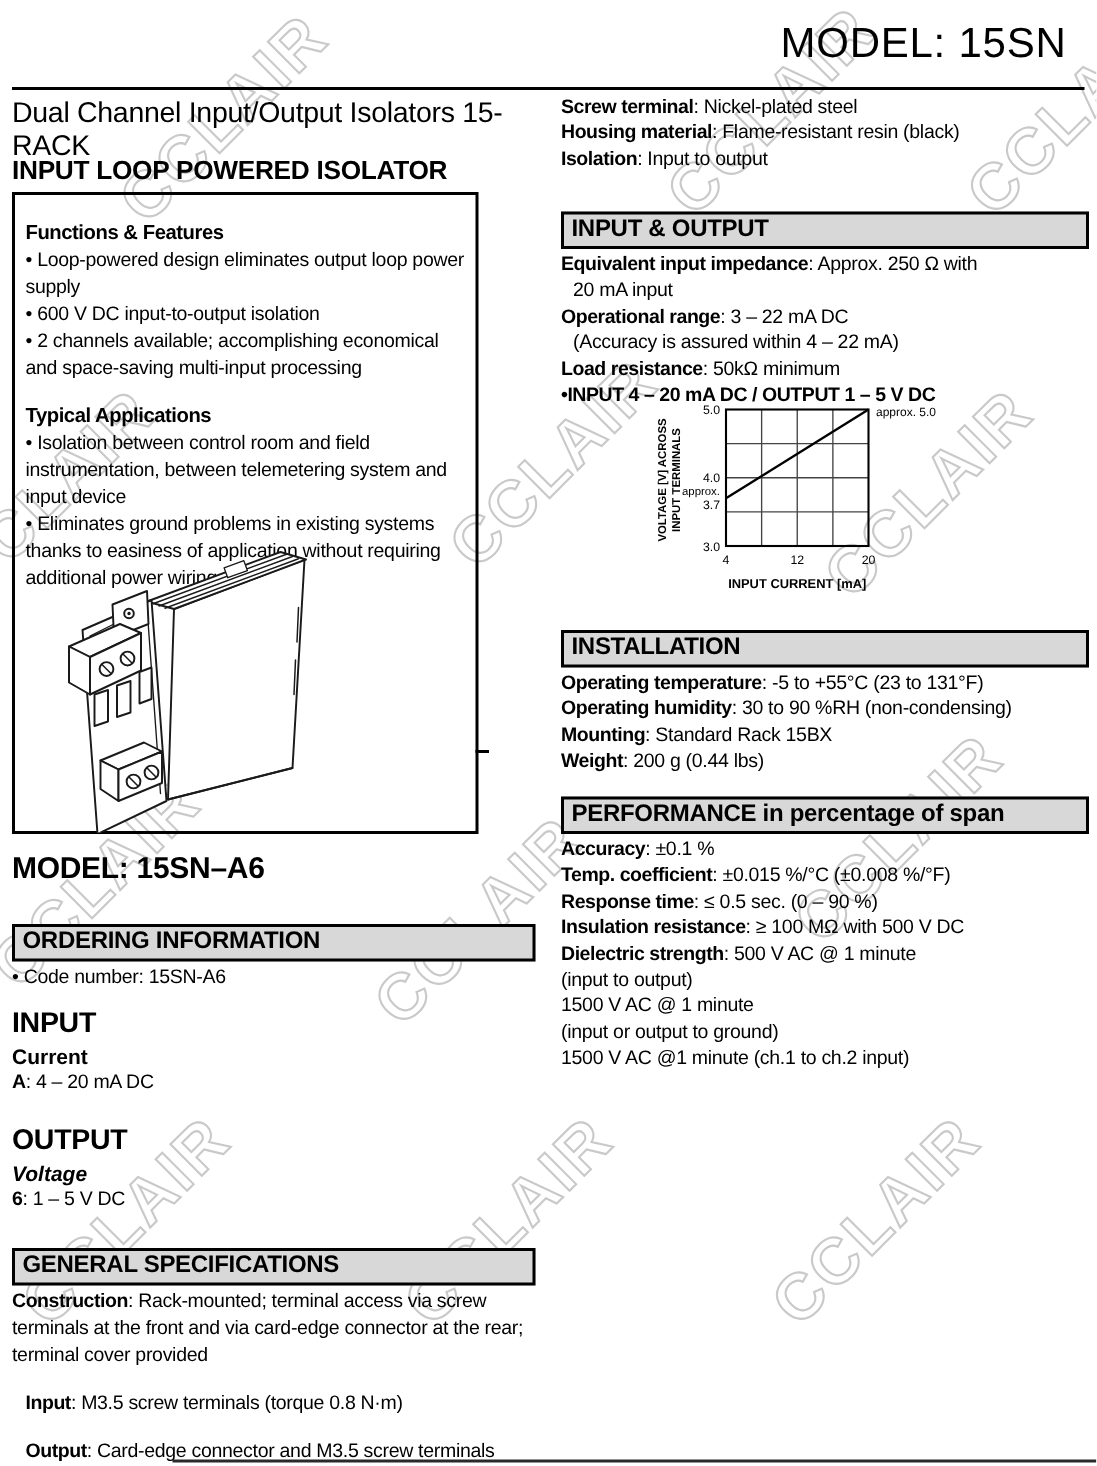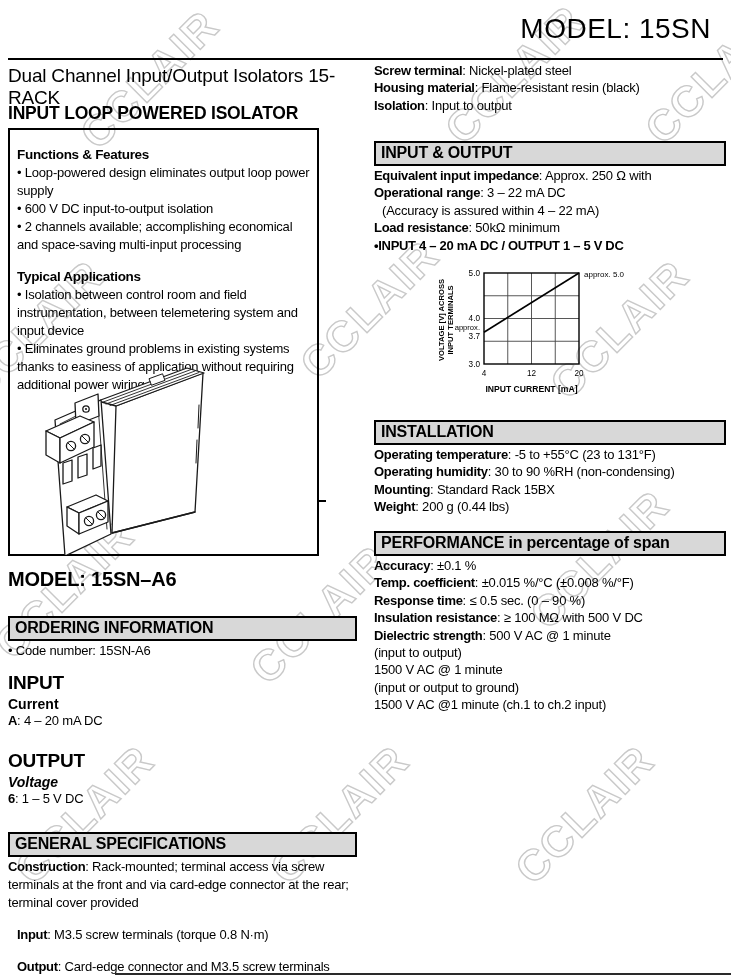--- a/index.html
+++ b/index.html
@@ -182,20 +182,21 @@
 
       <div class="abs" style="top:62px;">
           <div class="spec-row"><b>Screw terminal</b>: Nickel-plated steel</div>
           <div class="spec-row"><b>Housing material</b>: Flame-resistant resin (black)</div>
           <div class="spec-row"><b>Isolation</b>: Input to output</div>
         </div>
 
       <div class="abs bar" style="top:141px;">INPUT &amp; OUTPUT</div>
       <div class="abs" style="top:167px;">
           <div class="spec-row"><b>Equivalent input impedance</b>: Approx. 250 Ω with</div>
+          <div class="spec-row cont">20 mA input</div>
           <div class="spec-row"><b>Operational range</b>: 3 – 22 mA DC</div>
           <div class="spec-row cont">(Accuracy is assured within 4 – 22 mA)</div>
           <div class="spec-row"><b>Load resistance</b>: 50kΩ minimum</div>
           <div class="spec-row"><b>•INPUT 4 – 20 mA DC / OUTPUT 1 – 5 V DC</b></div>
         </div>
 
       <div class="chart-wrap">
         <svg width="256" height="136" viewBox="0 0 256 136">
 
           <text x="20" y="56" font-size="7.6" font-weight="bold" text-anchor="middle" transform="rotate(-90 20 56)">VOLTAGE [V] ACROSS</text>

